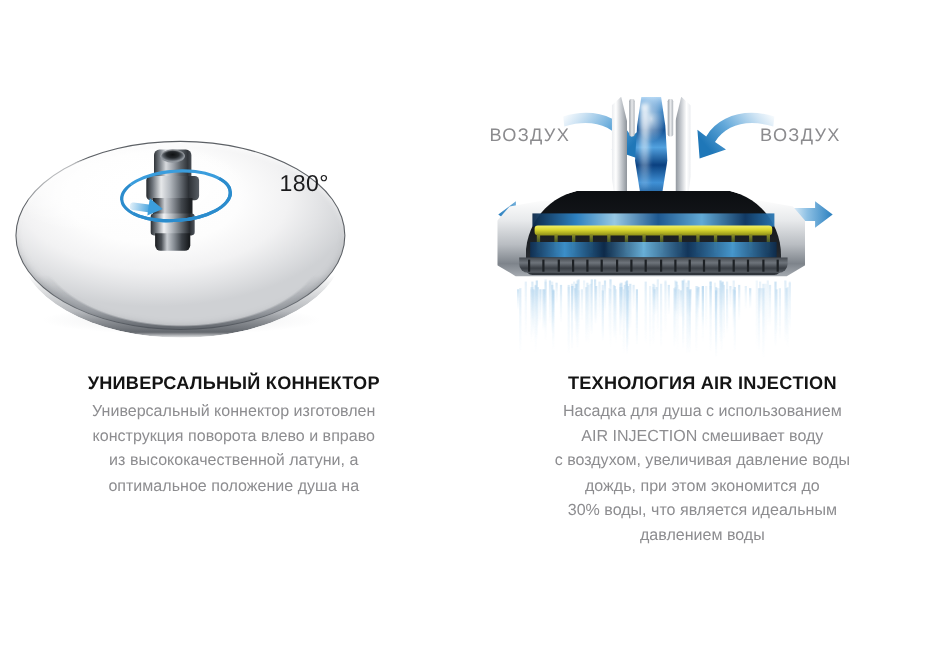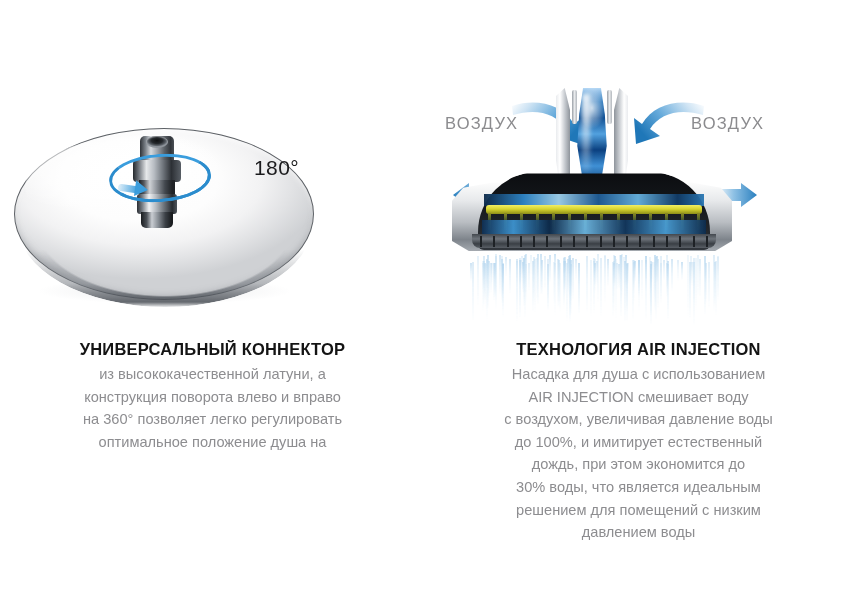--- a/index.html
+++ b/index.html
@@ -345,23 +345,23 @@
         <div class="rot-tail"></div>
         <div class="rot-arrow"></div>
 
         <div class="deg-label">180°</div>
       </div>
     </div>
 
     <div class="caption caption-left">
       <p class="cap-title">УНИВЕРСАЛЬНЫЙ КОННЕКТОР</p>
       <p class="cap-body">
+        <span class="ln">Универсальный коннектор изготовлен</span>
+        <span class="ln">конструкция поворота влево и вправо</span>
         <span class="ln">из высококачественной латуни, а</span>
-        <span class="ln">конструкция поворота влево и вправо</span>
-        <span class="ln">на 360° позволяет легко регулировать</span>
         <span class="ln">оптимальное положение душа на</span>
       </p>
     </div>
   </div>
 
   <div class="panel panel-right">
 
     <div class="figure">
 
       <div class="air-label l">ВОЗДУХ</div>
@@ -650,22 +650,20 @@
           <span class="streak" style="left: 196.7px; top: 9.7px; height: 55.6px; opacity: 0.61;"></span>
         </div>
     </div>
 
     <div class="caption caption-right">
       <p class="cap-title">ТЕХНОЛОГИЯ AIR INJECTION</p>
       <p class="cap-body">
         <span class="ln">Насадка для душа с использованием</span>
         <span class="ln">AIR INJECTION смешивает воду</span>
         <span class="ln">с воздухом, увеличивая давление воды</span>
-        <span class="ln">до 100%, и имитирует естественный</span>
         <span class="ln">дождь, при этом экономится до</span>
         <span class="ln">30% воды, что является идеальным</span>
-        <span class="ln">решением для помещений с низким</span>
         <span class="ln">давлением воды</span>
       </p>
     </div>
   </div>
 
 </div>
 
 </body></html>

